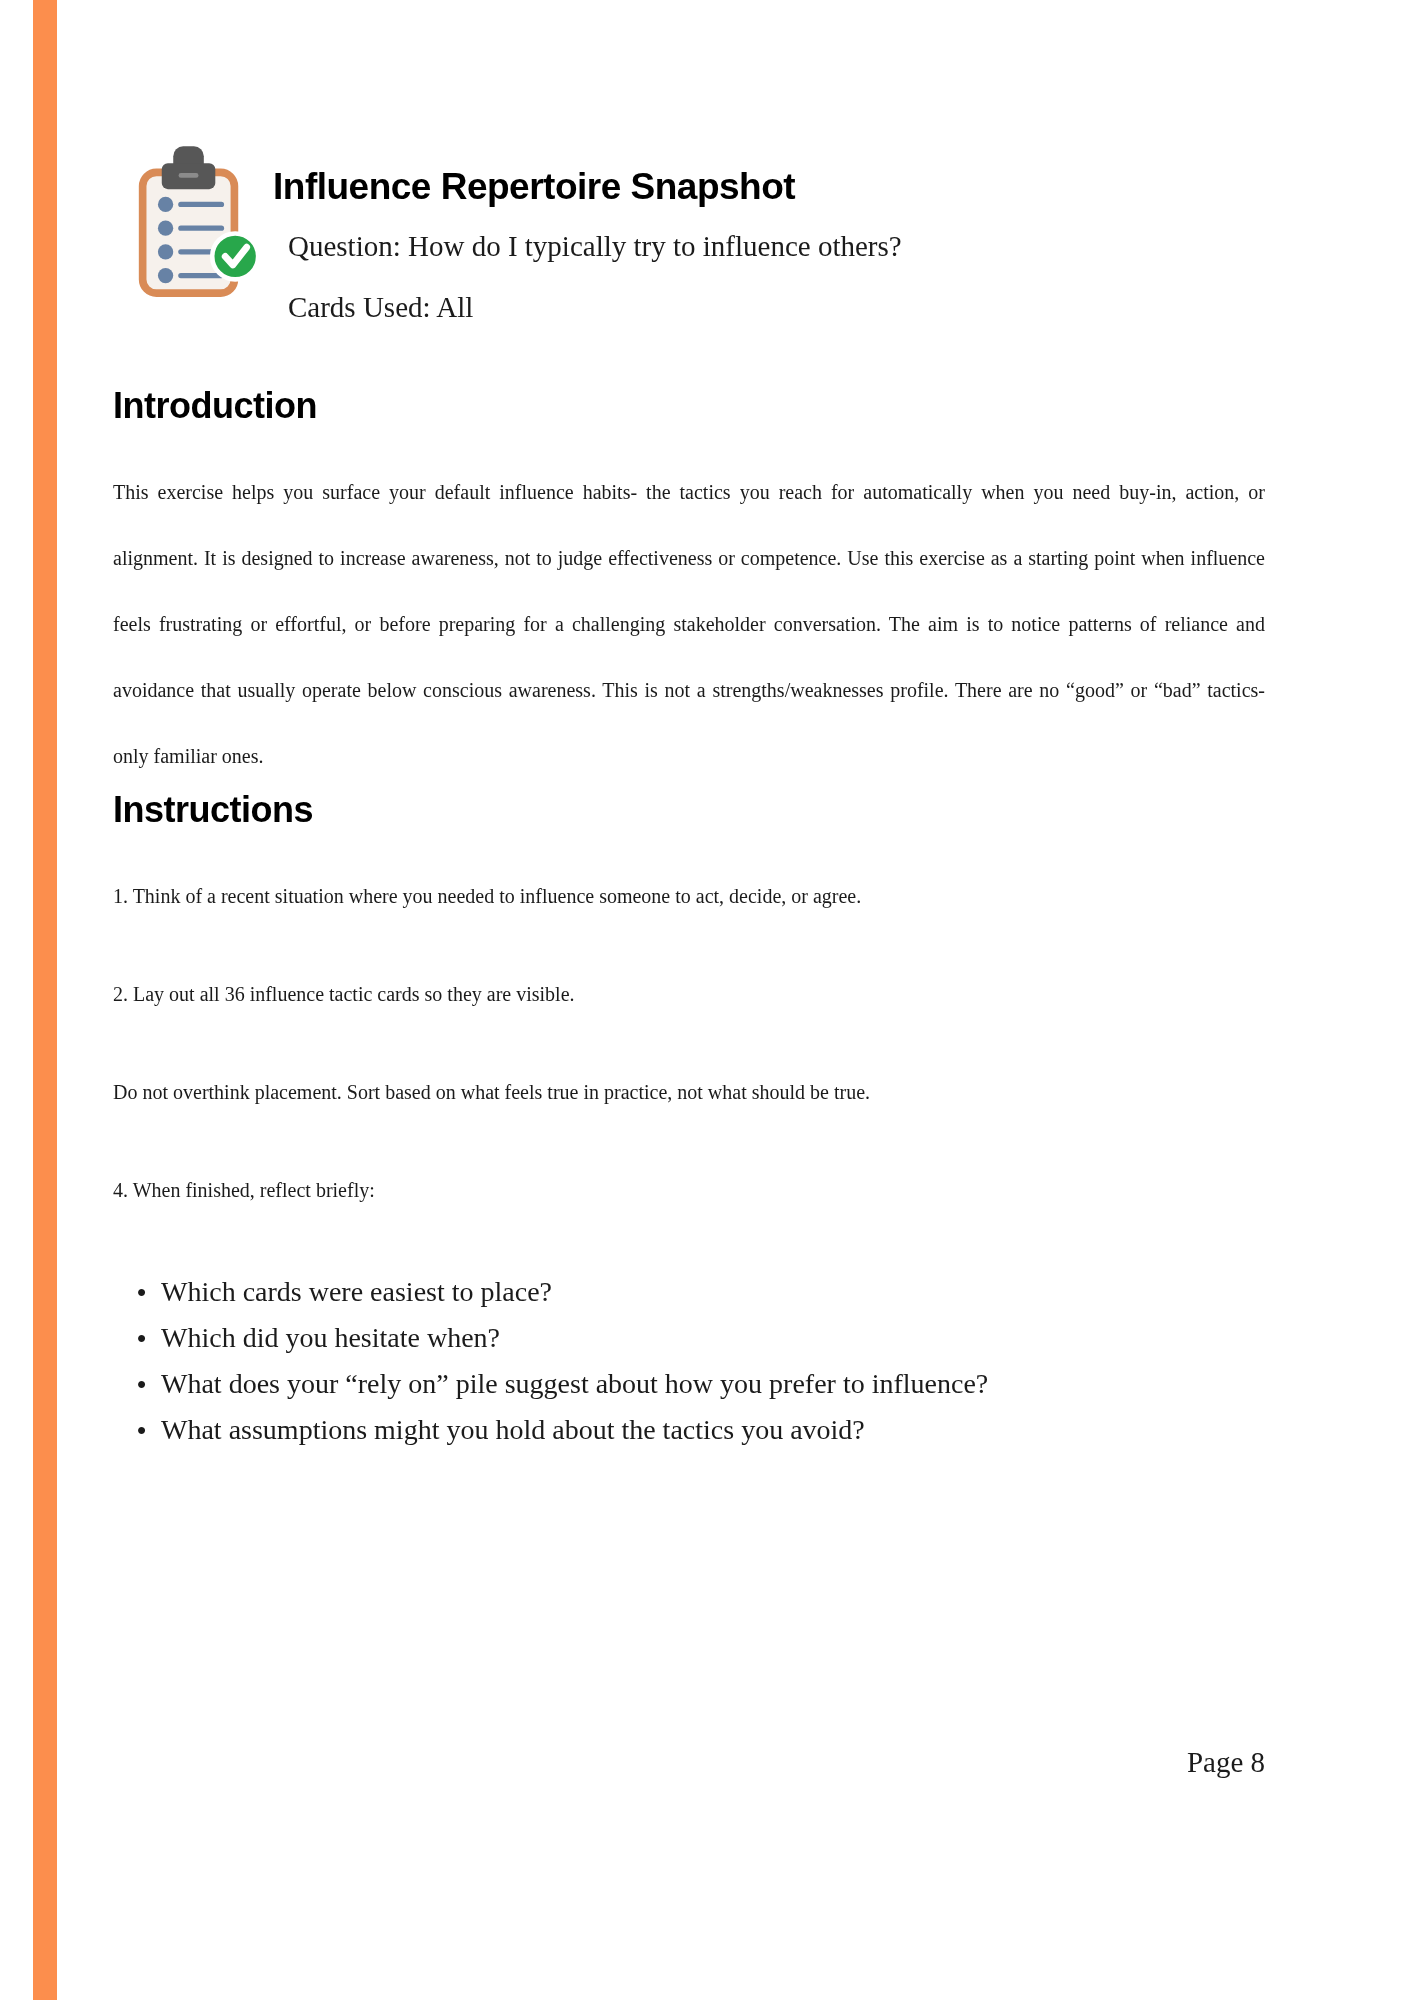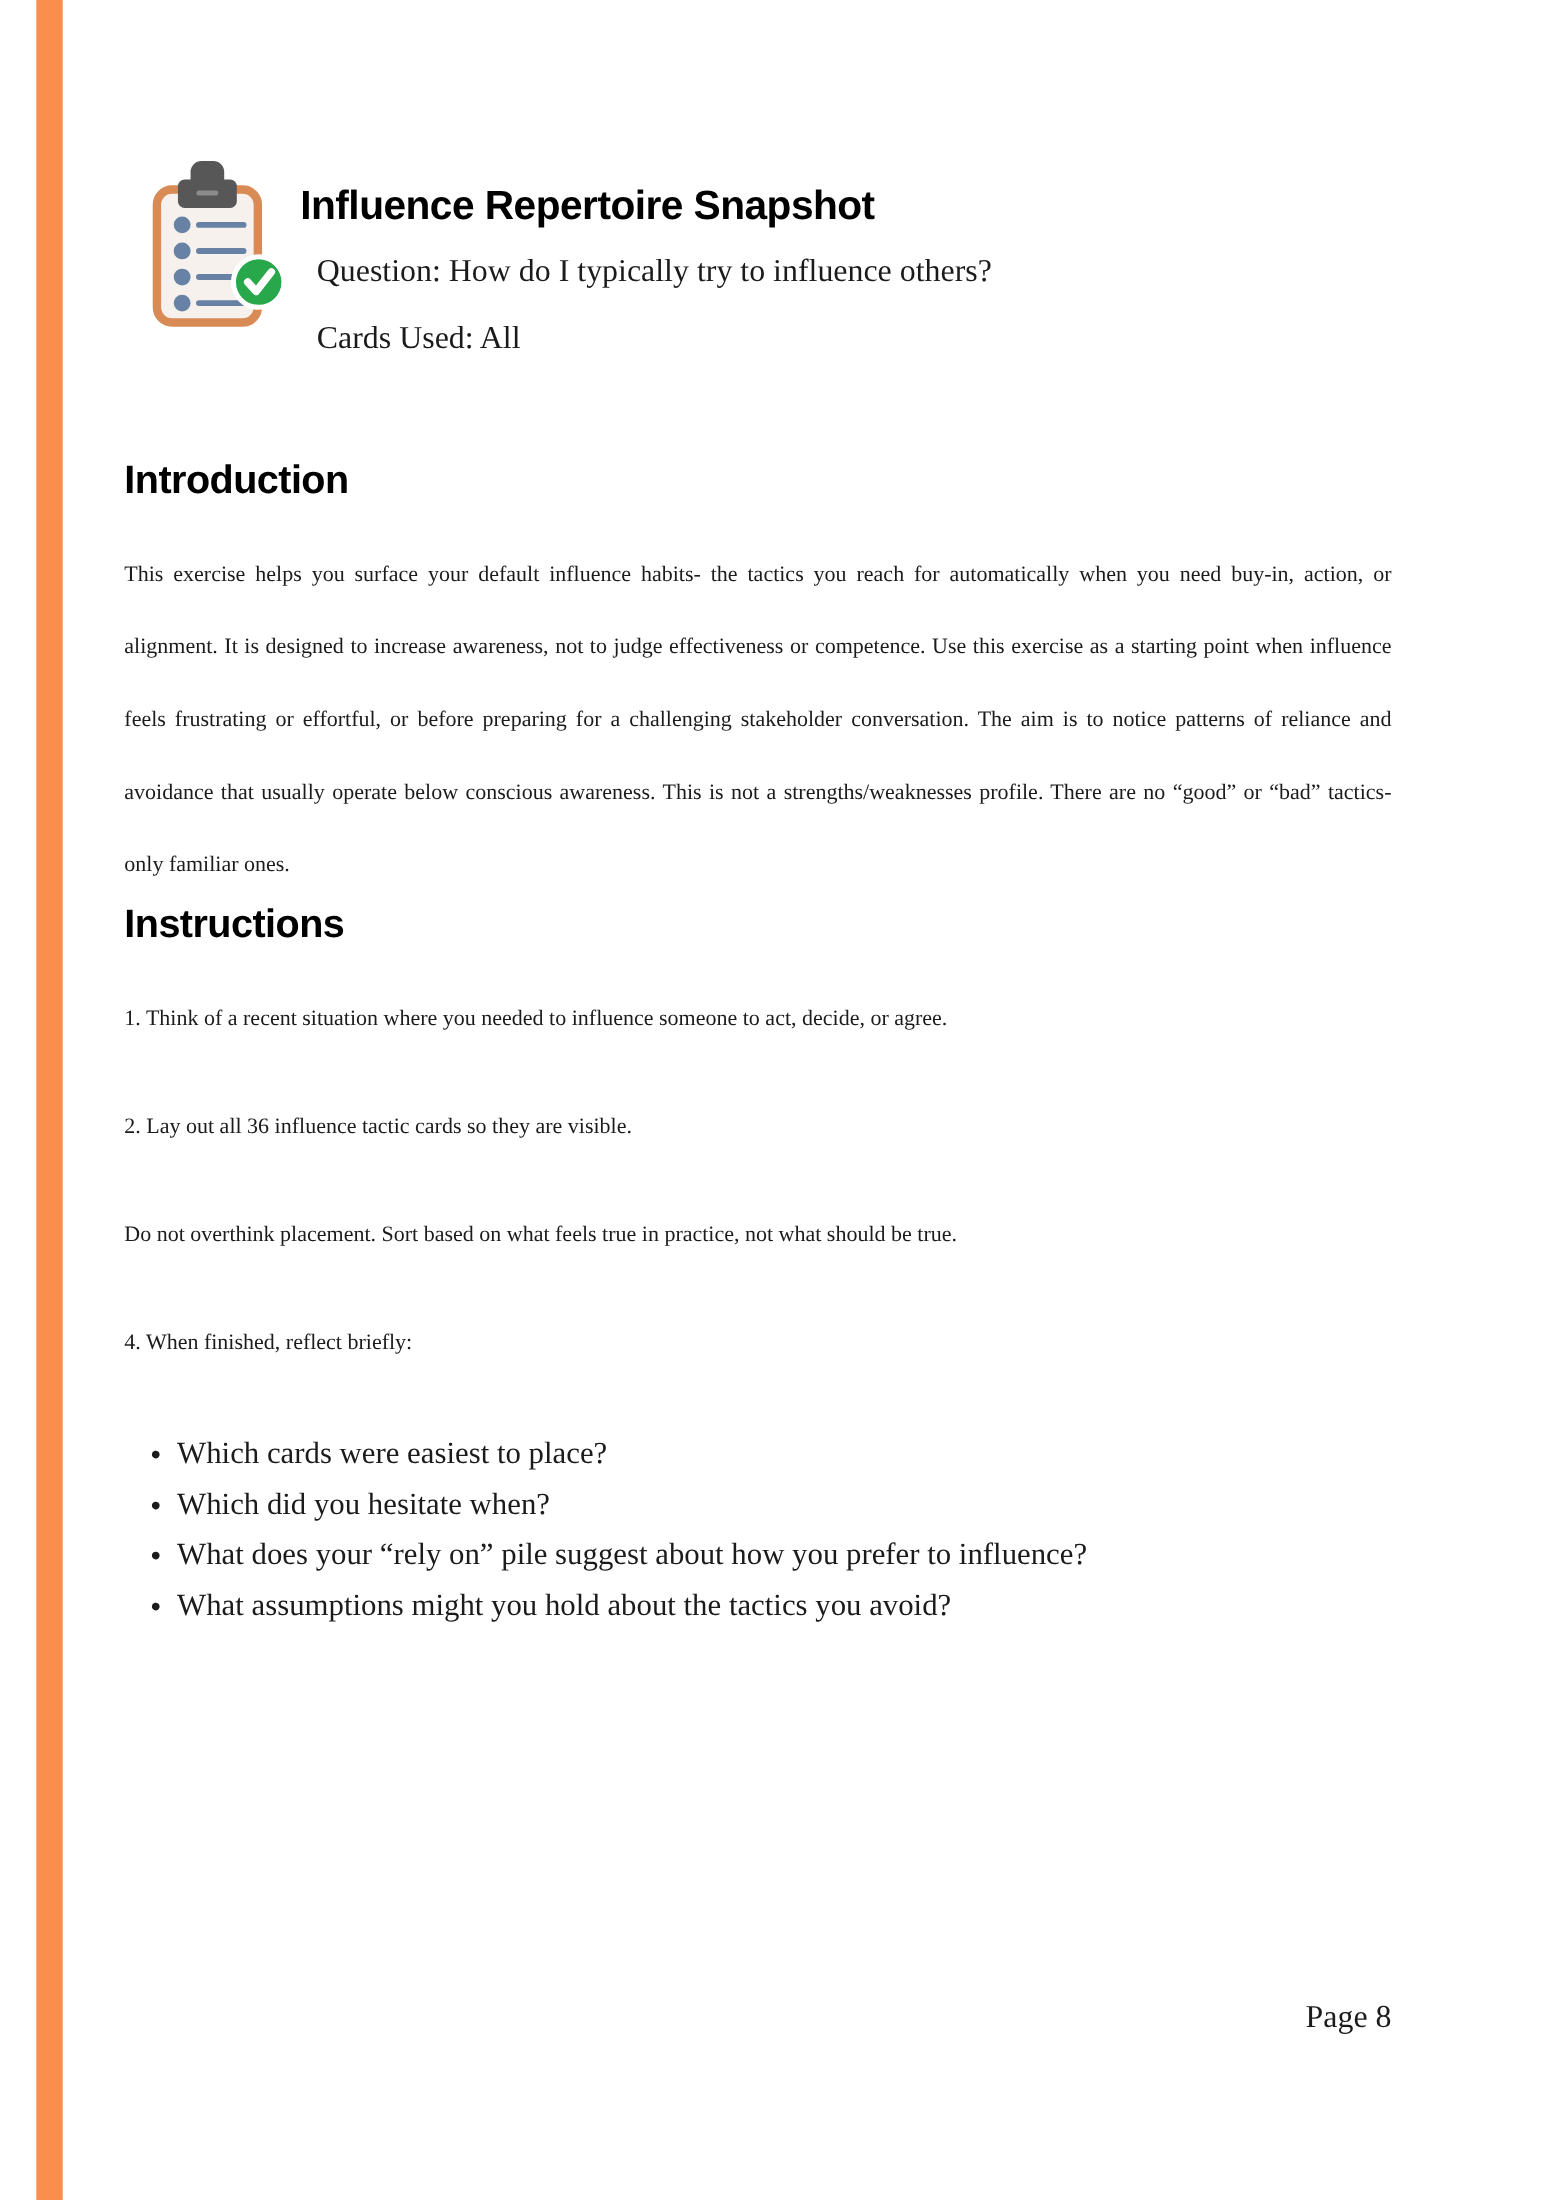--- a/index.html
+++ b/index.html
@@ -27,21 +27,21 @@
     font-family: "Liberation Sans", sans-serif;
     font-weight: 700; font-size: 37px; letter-spacing: -0.5px;
     color: #000; margin: 0 0 10px 0;
   }
   .header-sub { font-size: 29px; line-height: 46px; margin: 15px; color: #1b1b1b; }
   h2.section-heading {
     font-family: "Liberation Sans", sans-serif;
     font-weight: 700; font-size: 36px; letter-spacing: -0.5px;
     color: #000; margin: 0;
   }
-  #introduction-heading { margin-top: 70px; }
+  #introduction-heading { margin-top: 40px; }
   #instructions-heading { }
   .body-para {
     font-size: 20px; line-height: 66px; margin: 32px 0 0 0;
   }
   .justified { text-align: justify; }
   .step { max-width: 1020px; }
   ul.doc-list {
     margin: 46px 0 0 0; padding: 0 0 0 30px;
     list-style: none;
   }
@@ -49,21 +49,21 @@
     font-size: 28px; line-height: 46px;
     padding-left: 18px; position: relative;
   }
   ul.doc-list li::before {
     content: "•";
     position: absolute; left: -6px; top: 0;
     font-family: "Liberation Sans", sans-serif;
     font-size: 26px;
   }
   .page-number {
-    position: absolute; right: 145px; top: 1818px;
+    position: absolute; right: 145px; top: 1746px;
     font-size: 29px; color: #1b1b1b;
   }
 </style>
 </head>
 <body>
 
 <div class="accent-stripe"></div>
 
 <div class="content">
 

